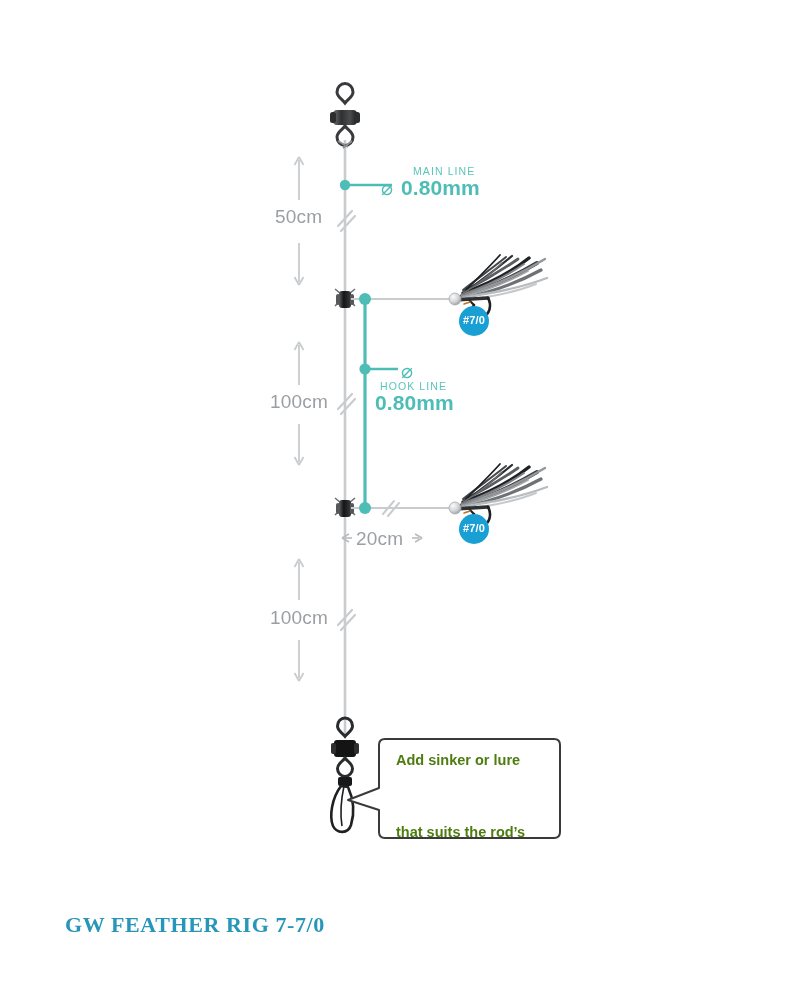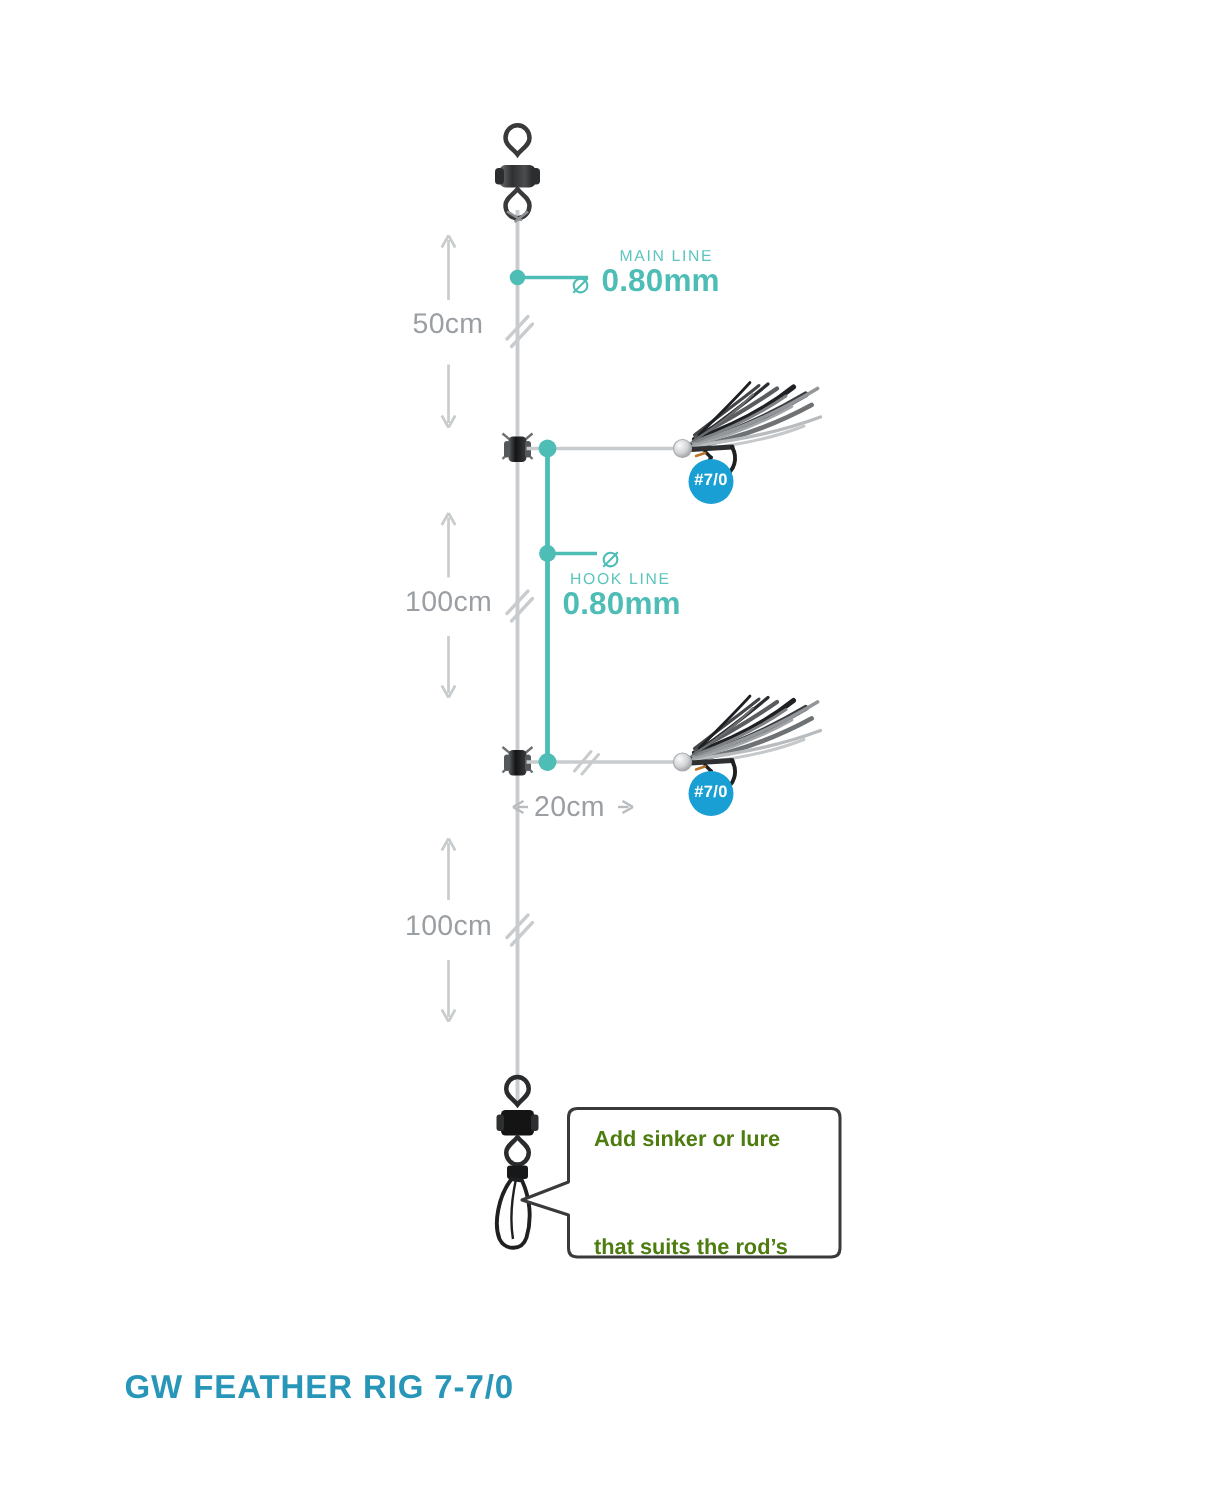--- a/index.html
+++ b/index.html
@@ -242,15 +242,15 @@
   <div class="lbl dim-text" style="left:270px;top:607px;">100cm</div>
 
   <div class="lbl dim-text" style="left:356px;top:528px;">20cm</div>
 
   <div class="lbl badge-text" style="left:459px;top:314px;width:30px;text-align:center;">#7/0</div>
   <div class="lbl badge-text" style="left:459px;top:522px;width:30px;text-align:center;">#7/0</div>
 
   <div class="lbl callout-text" style="left:396px;top:748px;">Add sinker or lure</div>
   <div class="lbl callout-text" style="left:396px;top:773px;margin-top:47px;">that suits the rod’s</div>
 
-  <div class="lbl title-text" style="left:83px;top:912px;">GW FEATHER RIG 7-7/0</div>
+  <div class="lbl title-text" style="left:65px;top:912px;font-family:Liberation Serif, serif;">GW FEATHER RIG 7-7/0</div>
 
 </div>
 
 </body></html>

